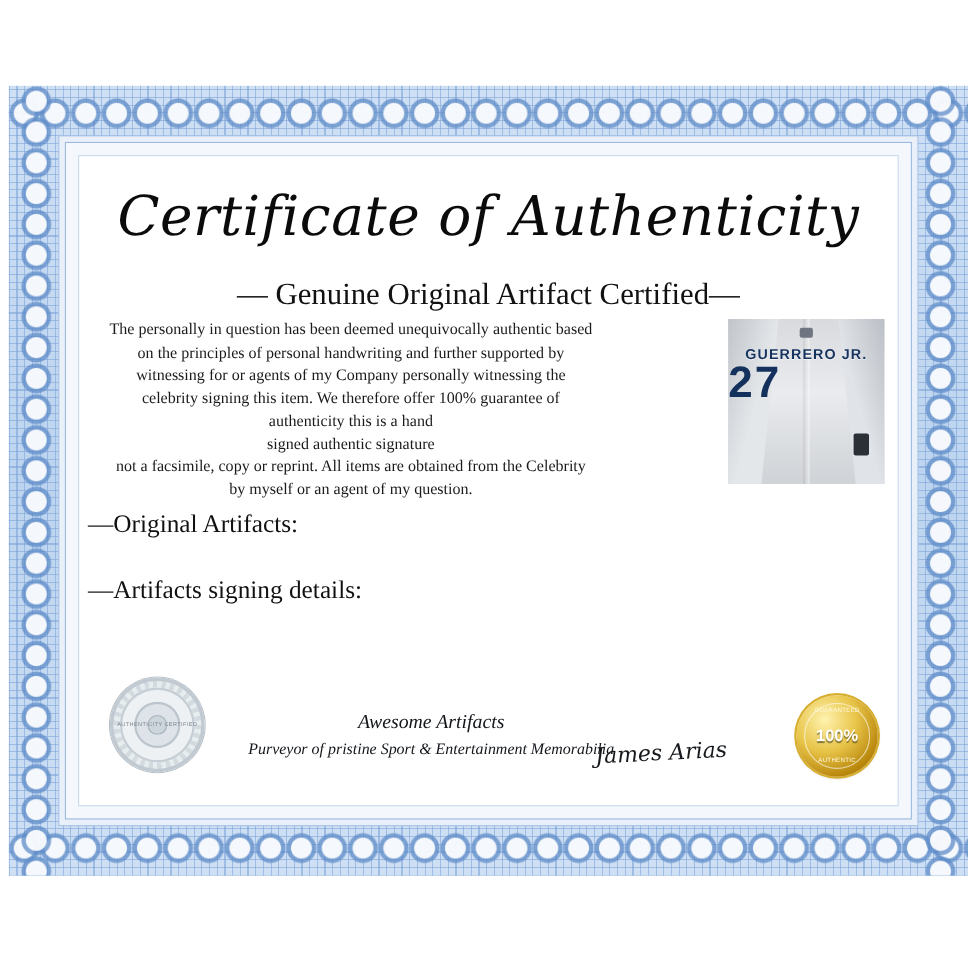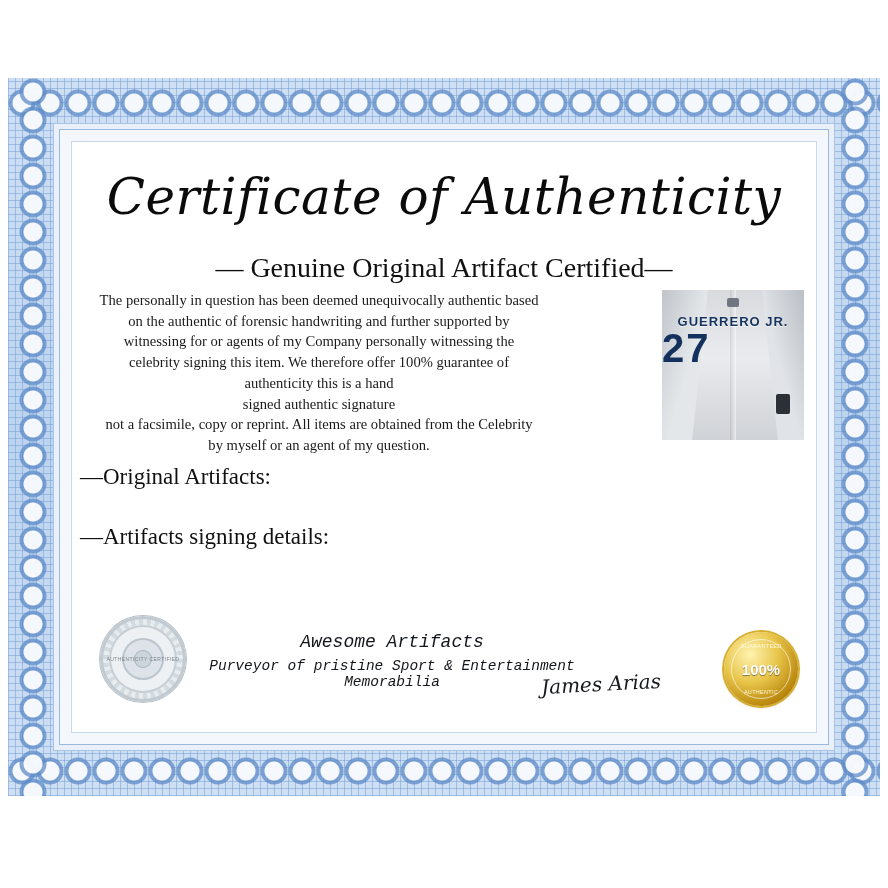--- a/index.html
+++ b/index.html
@@ -219,21 +219,21 @@
     font-size: 5px; letter-spacing: 0.4px; color: #7b848d;
     text-align: center;
   }
 
   .company {
     position: absolute;
     left: 130px;
     bottom: 42px;
     width: 380px;
     text-align: center;
-    font-family: Liberation Mono, monospace;
+    font-family: Liberation Serif, serif;
     font-style: italic;
     color: #13161a;
   }
   .company .name { font-size: 18px; }
   .company .tagline { font-size: 14.5px; margin-top: 6px; }
 
   .signature-area {
     position: absolute;
     right: 120px;
     bottom: 36px;
@@ -306,21 +306,21 @@
   <div class="border-inner-frame"></div>
 
   <div class="paper">
 
     <div class="cert-title">Certificate of Authenticity</div>
 
     <div class="cert-subtitle">— Genuine Original Artifact Certified—</div>
 
     <div class="body-block">
       <p>The personally in question has been deemed unequivocally authentic based</p>
-      <p>on the authentic of  forensic handwriting and further supported by</p>
+      <p>on the principles of  personal handwriting and further supported by</p>
       <p>witnessing for or agents of my Company personally witnessing the</p>
       <p>celebrity signing this item. We therefore offer 100% guarantee of</p>
       <p>authenticity this is a hand</p>
       <p>signed authentic signature</p>
       <p>not a facsimile, copy or reprint. All items are obtained from the Celebrity</p>
       <p>by myself or an agent of my question.</p>
     </div>
 
     <div class="photo">
       <div class="shoulder-l"></div>

